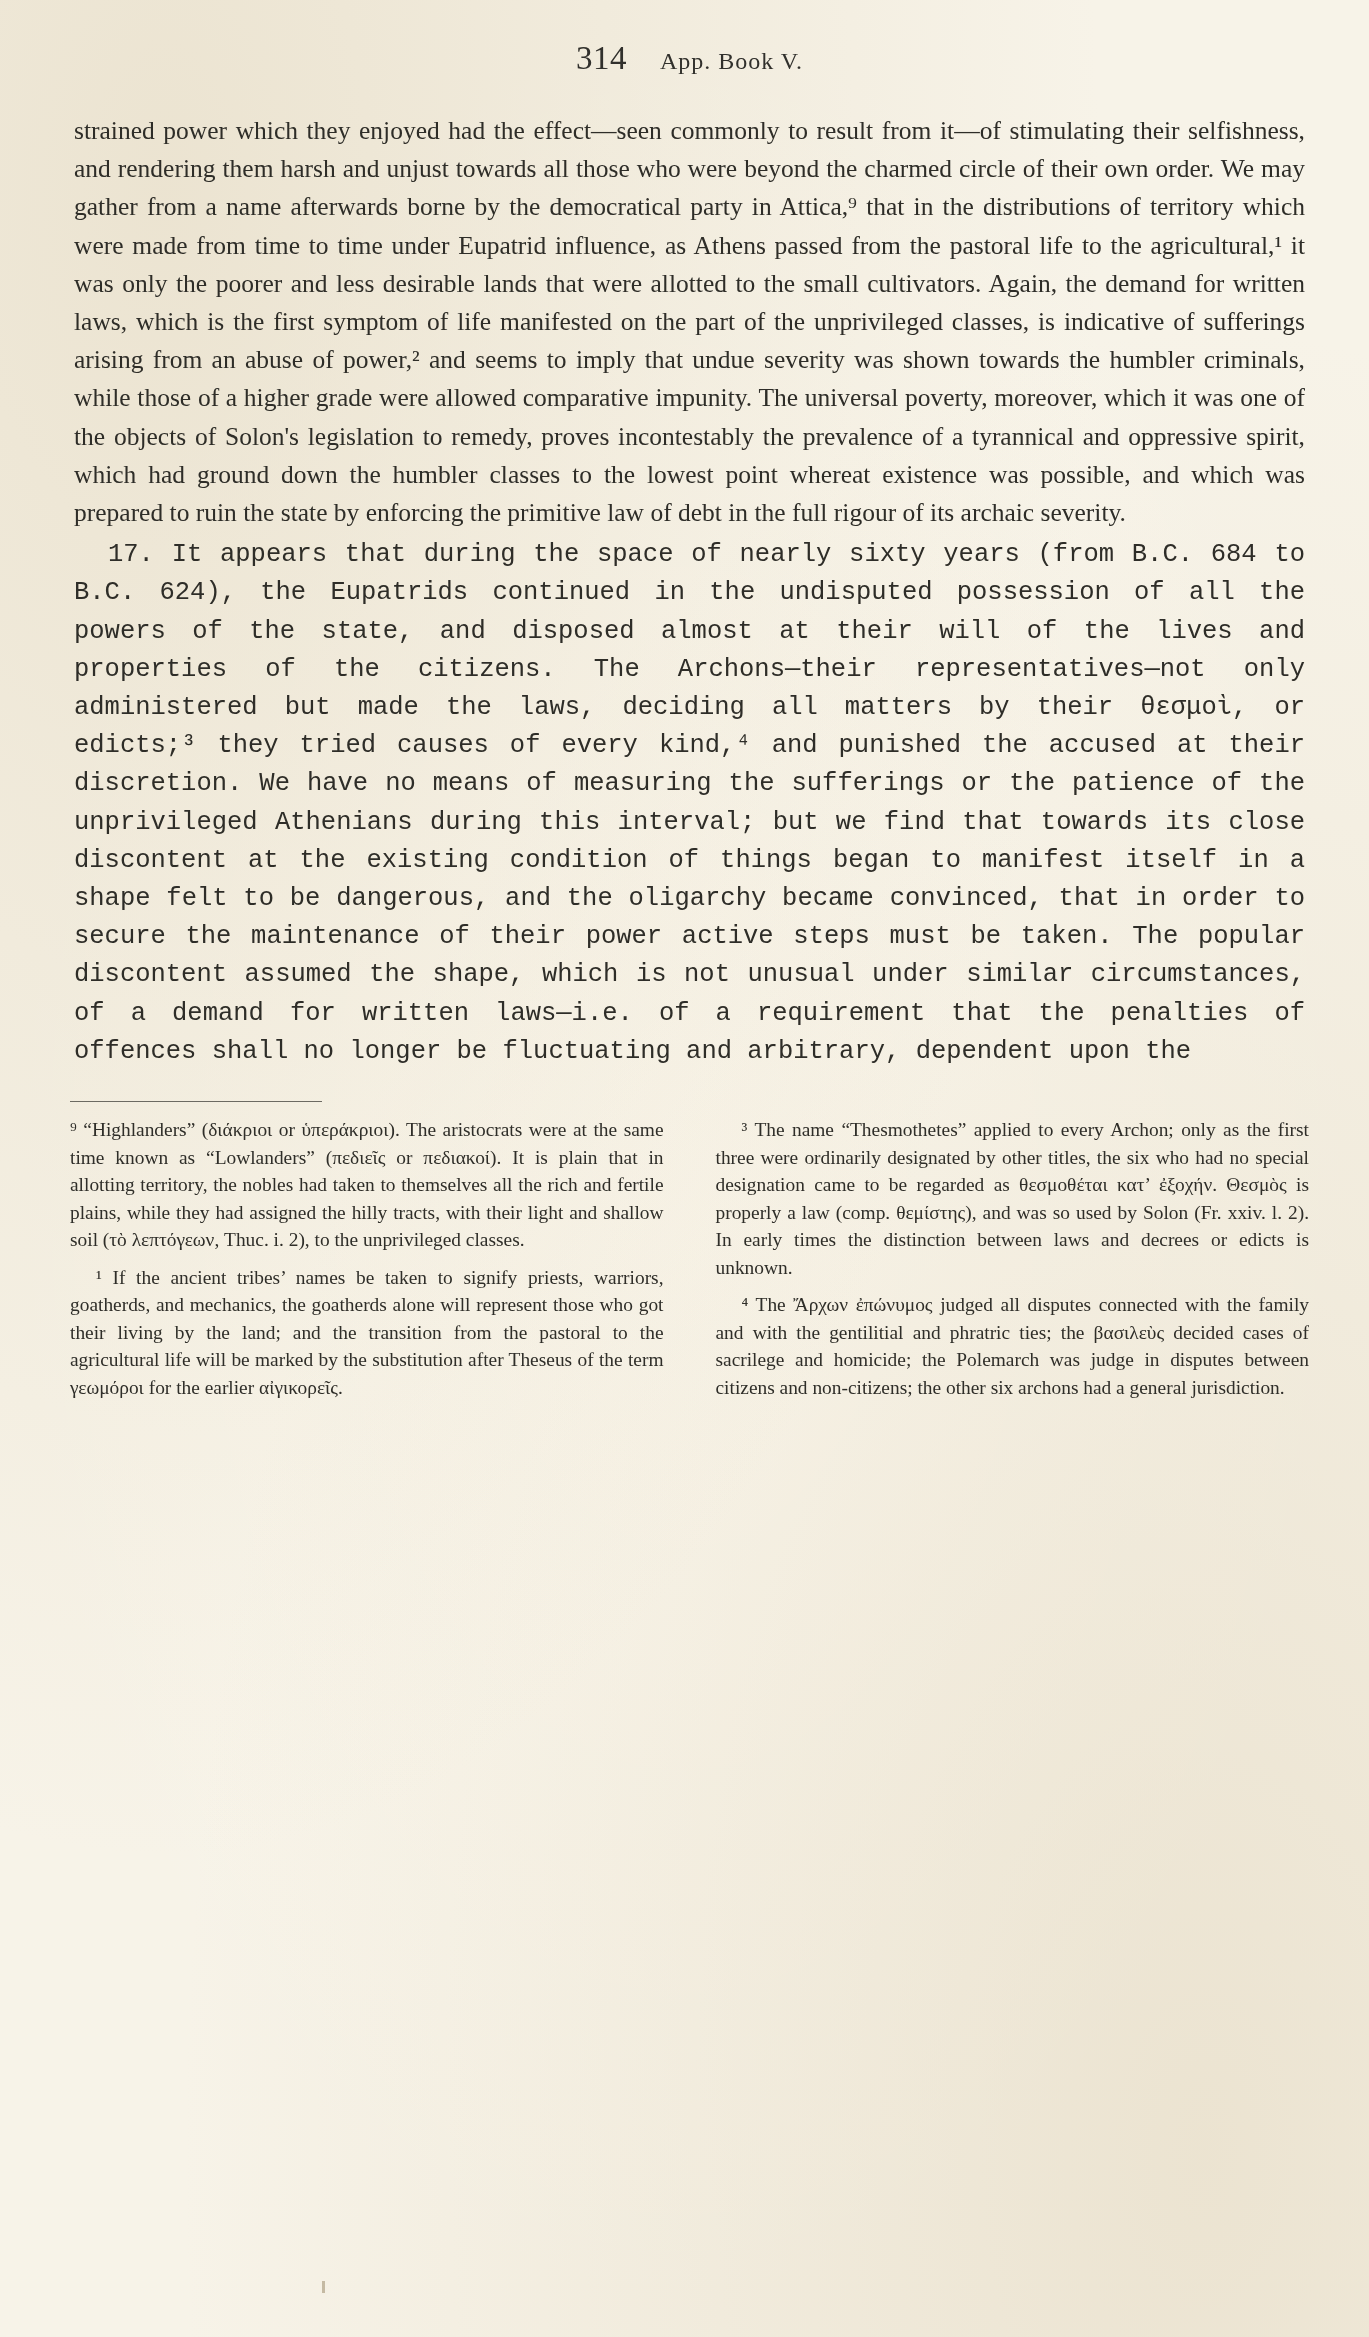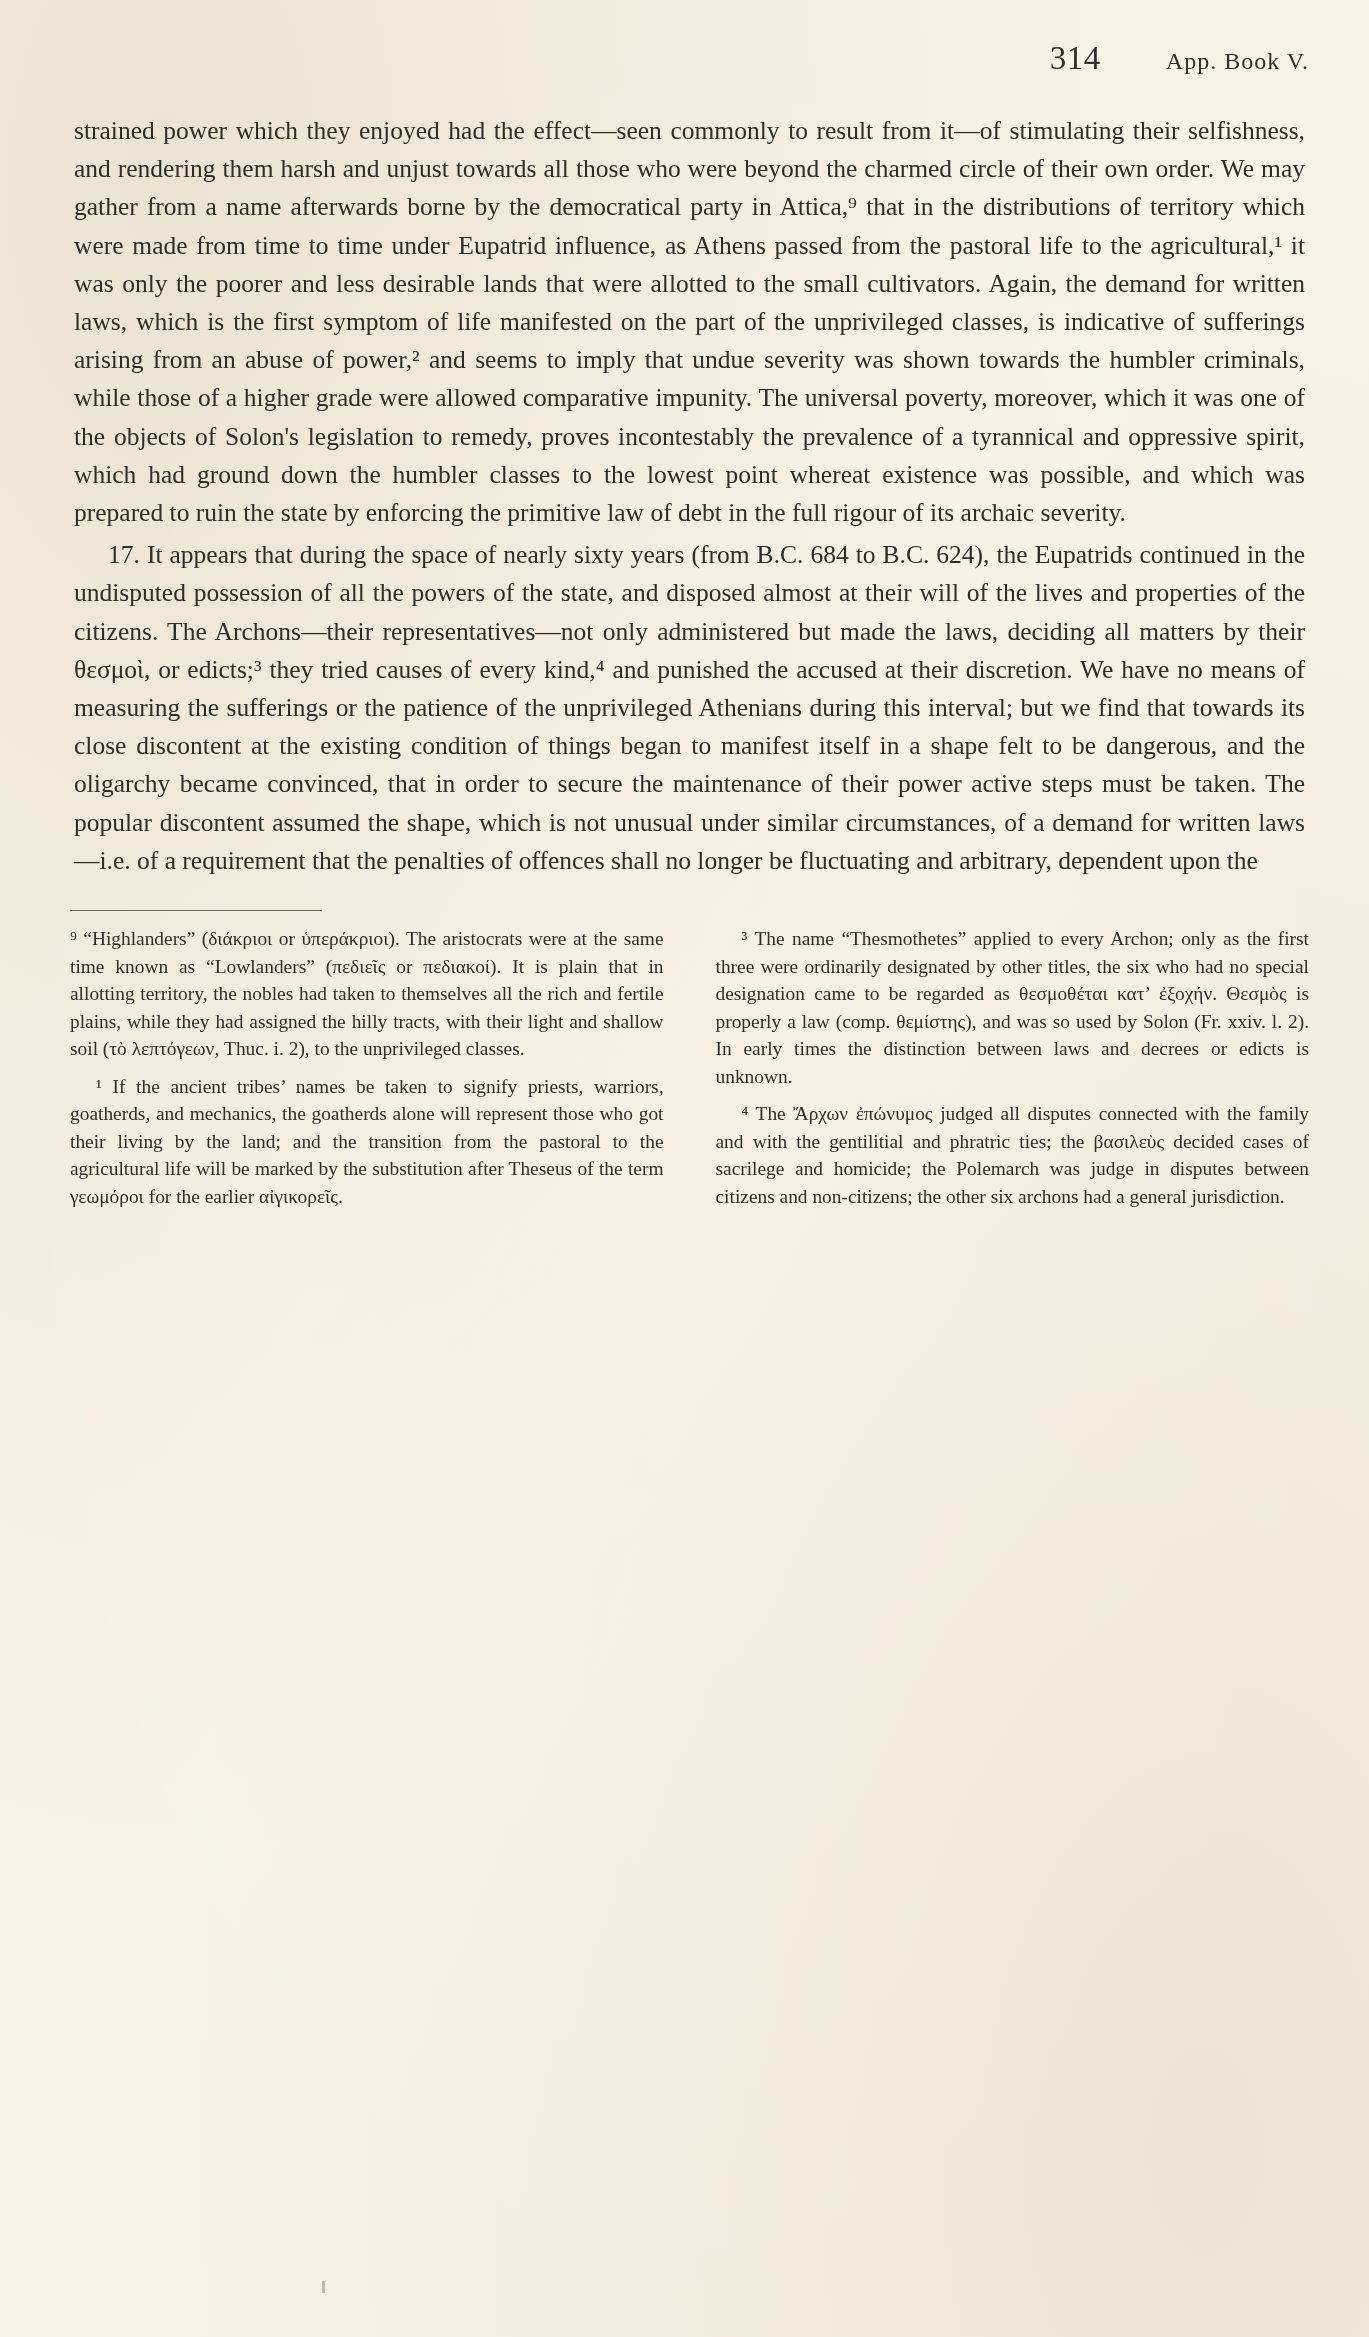--- a/index.html
+++ b/index.html
@@ -29,24 +29,23 @@
     left: 70px;
     right: 60px;
     top: 40px;
     bottom: 30px;
   }
 
   
   .runhead {
     display: flex;
     align-items: baseline;
-    justify-content: flex-end;
+    justify-content: center;
     height: 46px;
     margin-bottom: 26px;
-    gap: 32px;
   }
   .folio {
     font-size: 33px;
     letter-spacing: 0.5px;
     color: #31302c;
   }
   .runtitle {
     font-size: 29px;
     letter-spacing: 1.4px;
     color: #31302c;
@@ -66,20 +65,21 @@
     margin: 4px;
     font-size: 25.5px;
     line-height: 38.2px;
     text-align: justify;
     text-justify: inter-word;
     color: #2e2d28;
     hyphens: none;
   }
   .body-text p.indent {
     text-indent: 34px;
+    font-family: Liberation Mono, monospace;
   }
 
   
   .fn-rule {
     width: 252px;
     height: 1px;
     background: #6c6a62;
     margin: 30px 0 14px 0;
   }
 

